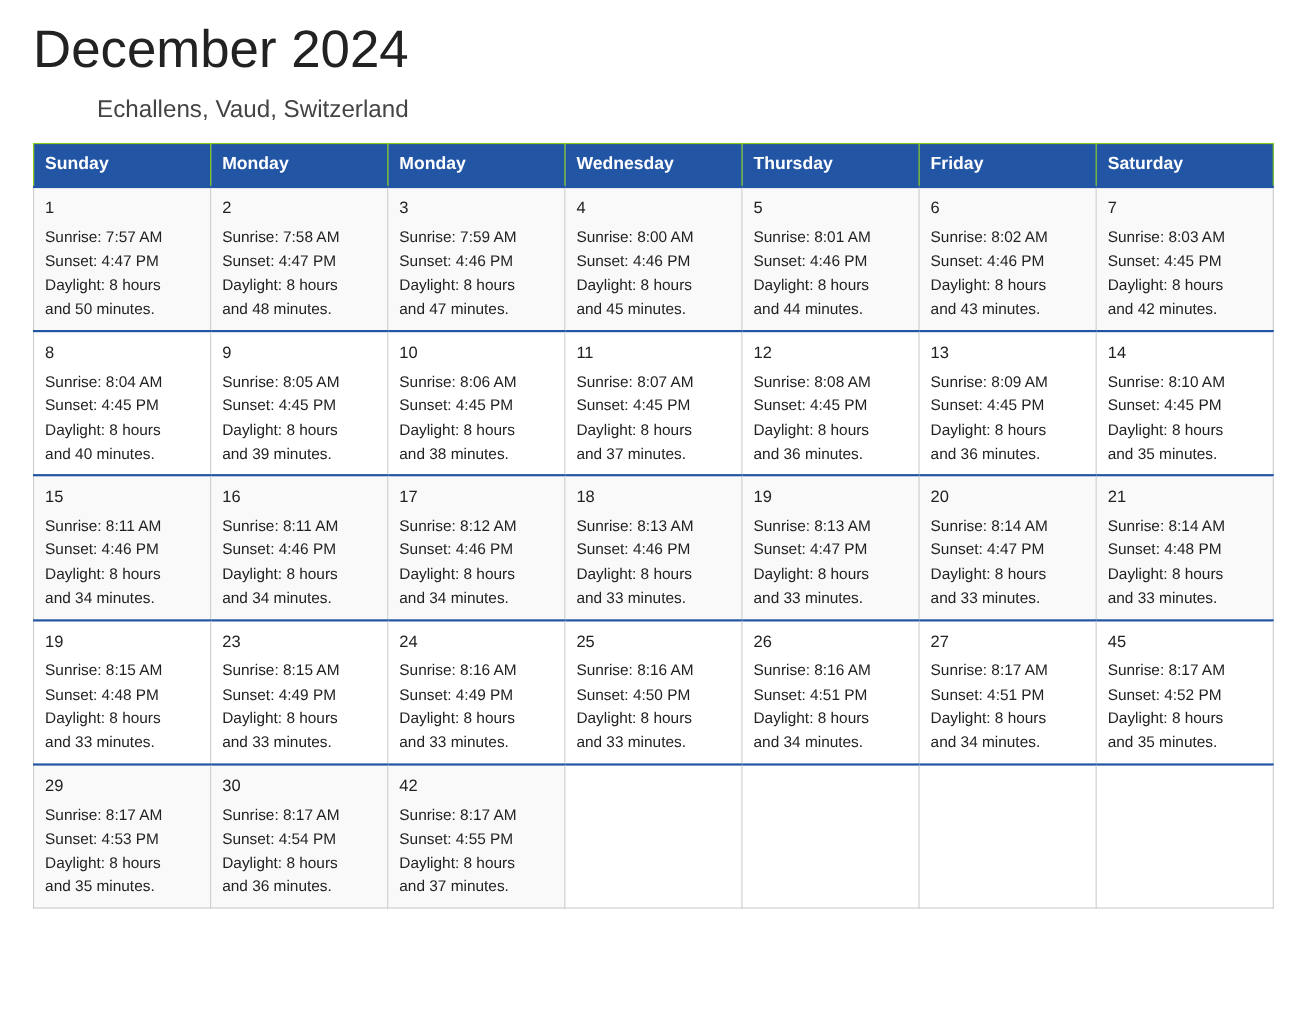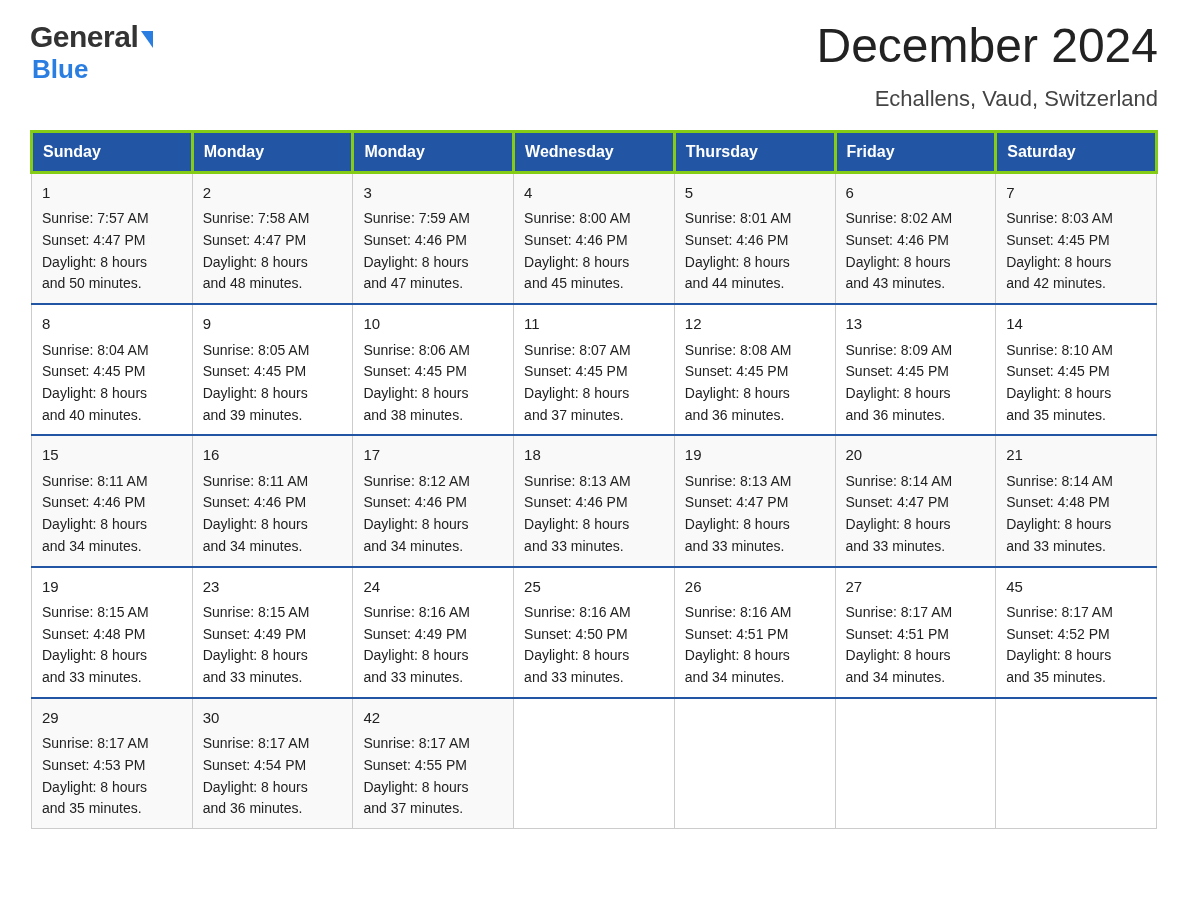--- a/index.html
+++ b/index.html
@@ -43,21 +43,21 @@
     }
     thead tr {
       background-color: #2255a4;
       color: #fff;
     }
     thead th {
       padding: 10px 10px;
       font-size: 16px;
       font-weight: bold;
       text-align: left;
-      border: 3px solid #84cc16;
+      border: 1px solid #84cc16;
     }
     tbody tr {
       background: #fff;
     }
     tbody tr:nth-child(odd) {
       background: #f9f9f9;
     }
     tbody td {
       vertical-align: top;
       padding: 8px 10px;
@@ -105,29 +105,20 @@
       font-weight: bold;
       color: #2a7de1;
       margin-top: -2px;
       padding-left: 2px;
     }
   </style>
 </head>
 <body>
 
 <div class="header">
-  <div class="logo">
-    <div class="logo-row">
-      <span class="logo-text-general">General</span>
-      <span class="logo-triangle"></span>
-    </div>
-    <div>
-      <span class="logo-blue-text">Blue</span>
-    </div>
-  </div>
   <div class="title-block">
     <h1>December 2024</h1>
     <h2>Echallens, Vaud, Switzerland</h2>
   </div>
 </div>
 
 <table>
   <thead>
     <tr>
       <th>Sunday</th>

